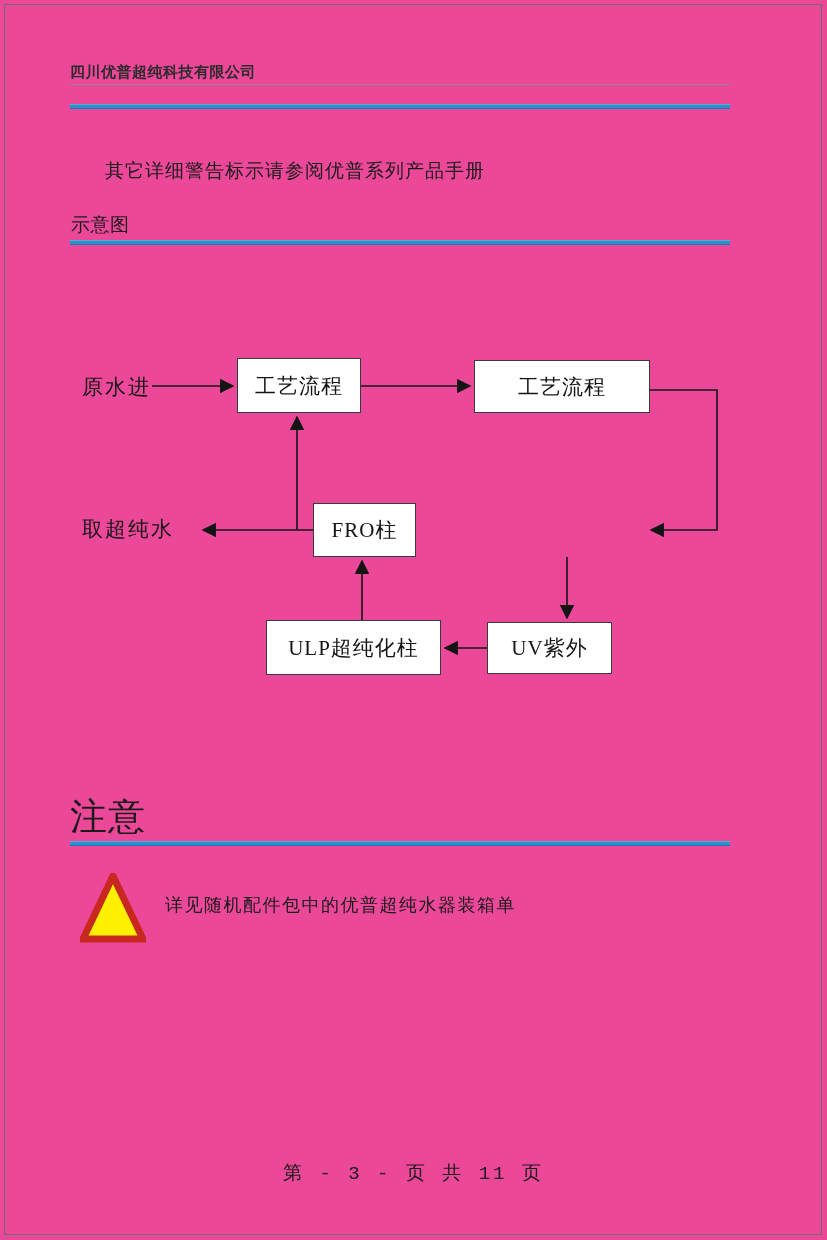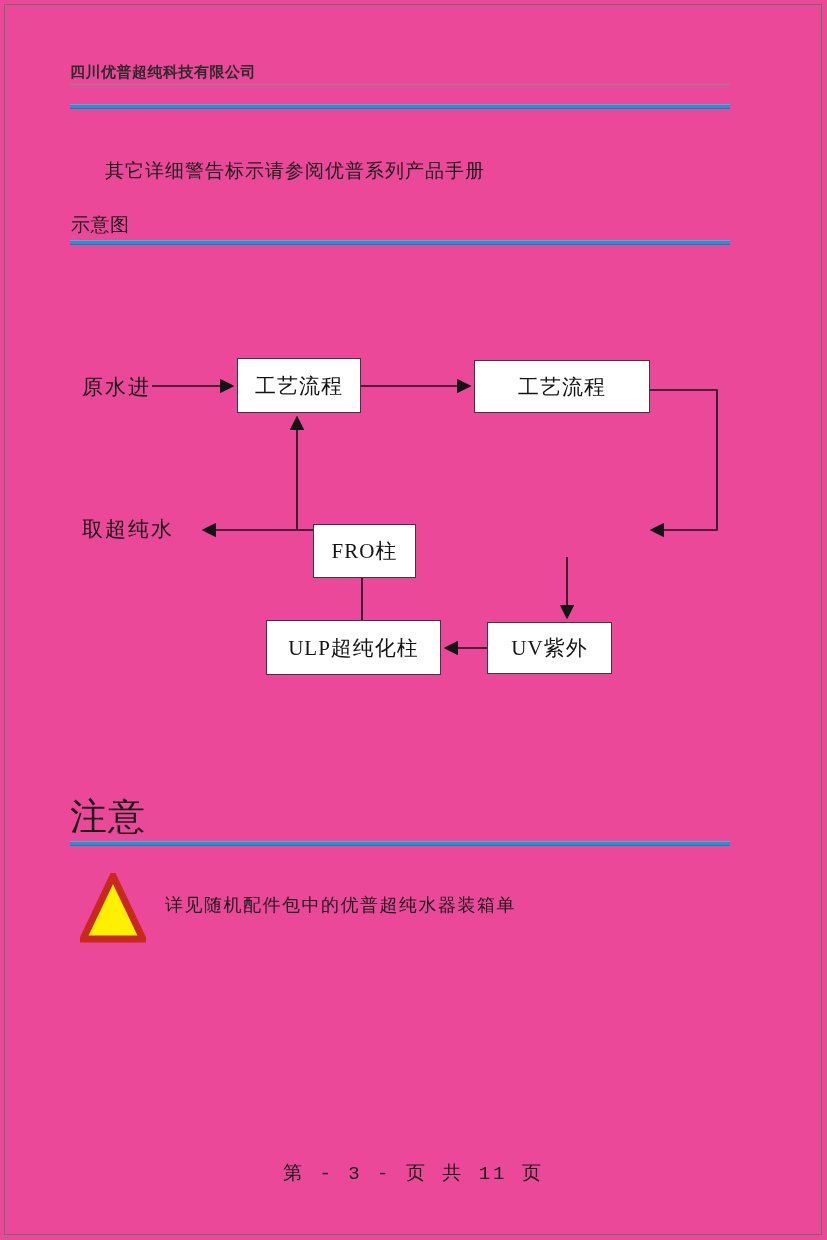--- a/index.html
+++ b/index.html
@@ -145,21 +145,21 @@
     position: absolute;
     left: 0;
     top: 0;
     z-index: 1;
   }
 
   
   #box-inlet     { left: 237px; top: 358px; width: 124px; height: 55px; }
   #box-cleancol  { left: 474px; top: 360px; width: 176px; height: 53px; }
   #box-preulp    { left: 498px; top: 503px; width: 148px; height: 54px; }
-  #box-fro       { left: 313px; top: 503px; width: 103px; height: 54px; margin-top: 21px; }
+  #box-fro       { left: 313px; top: 503px; width: 103px; height: 54px; }
   #box-ultraulp  { left: 266px; top: 620px; width: 175px; height: 55px; }
   #box-uv        { left: 487px; top: 622px; width: 125px; height: 52px; }
 
   #label-rawwater { left: 82px; top: 373px; }
   #label-takewater{ left: 82px; top: 515px; }
 
   
   .warn-triangle {
     position: absolute;
     left: 80px;

